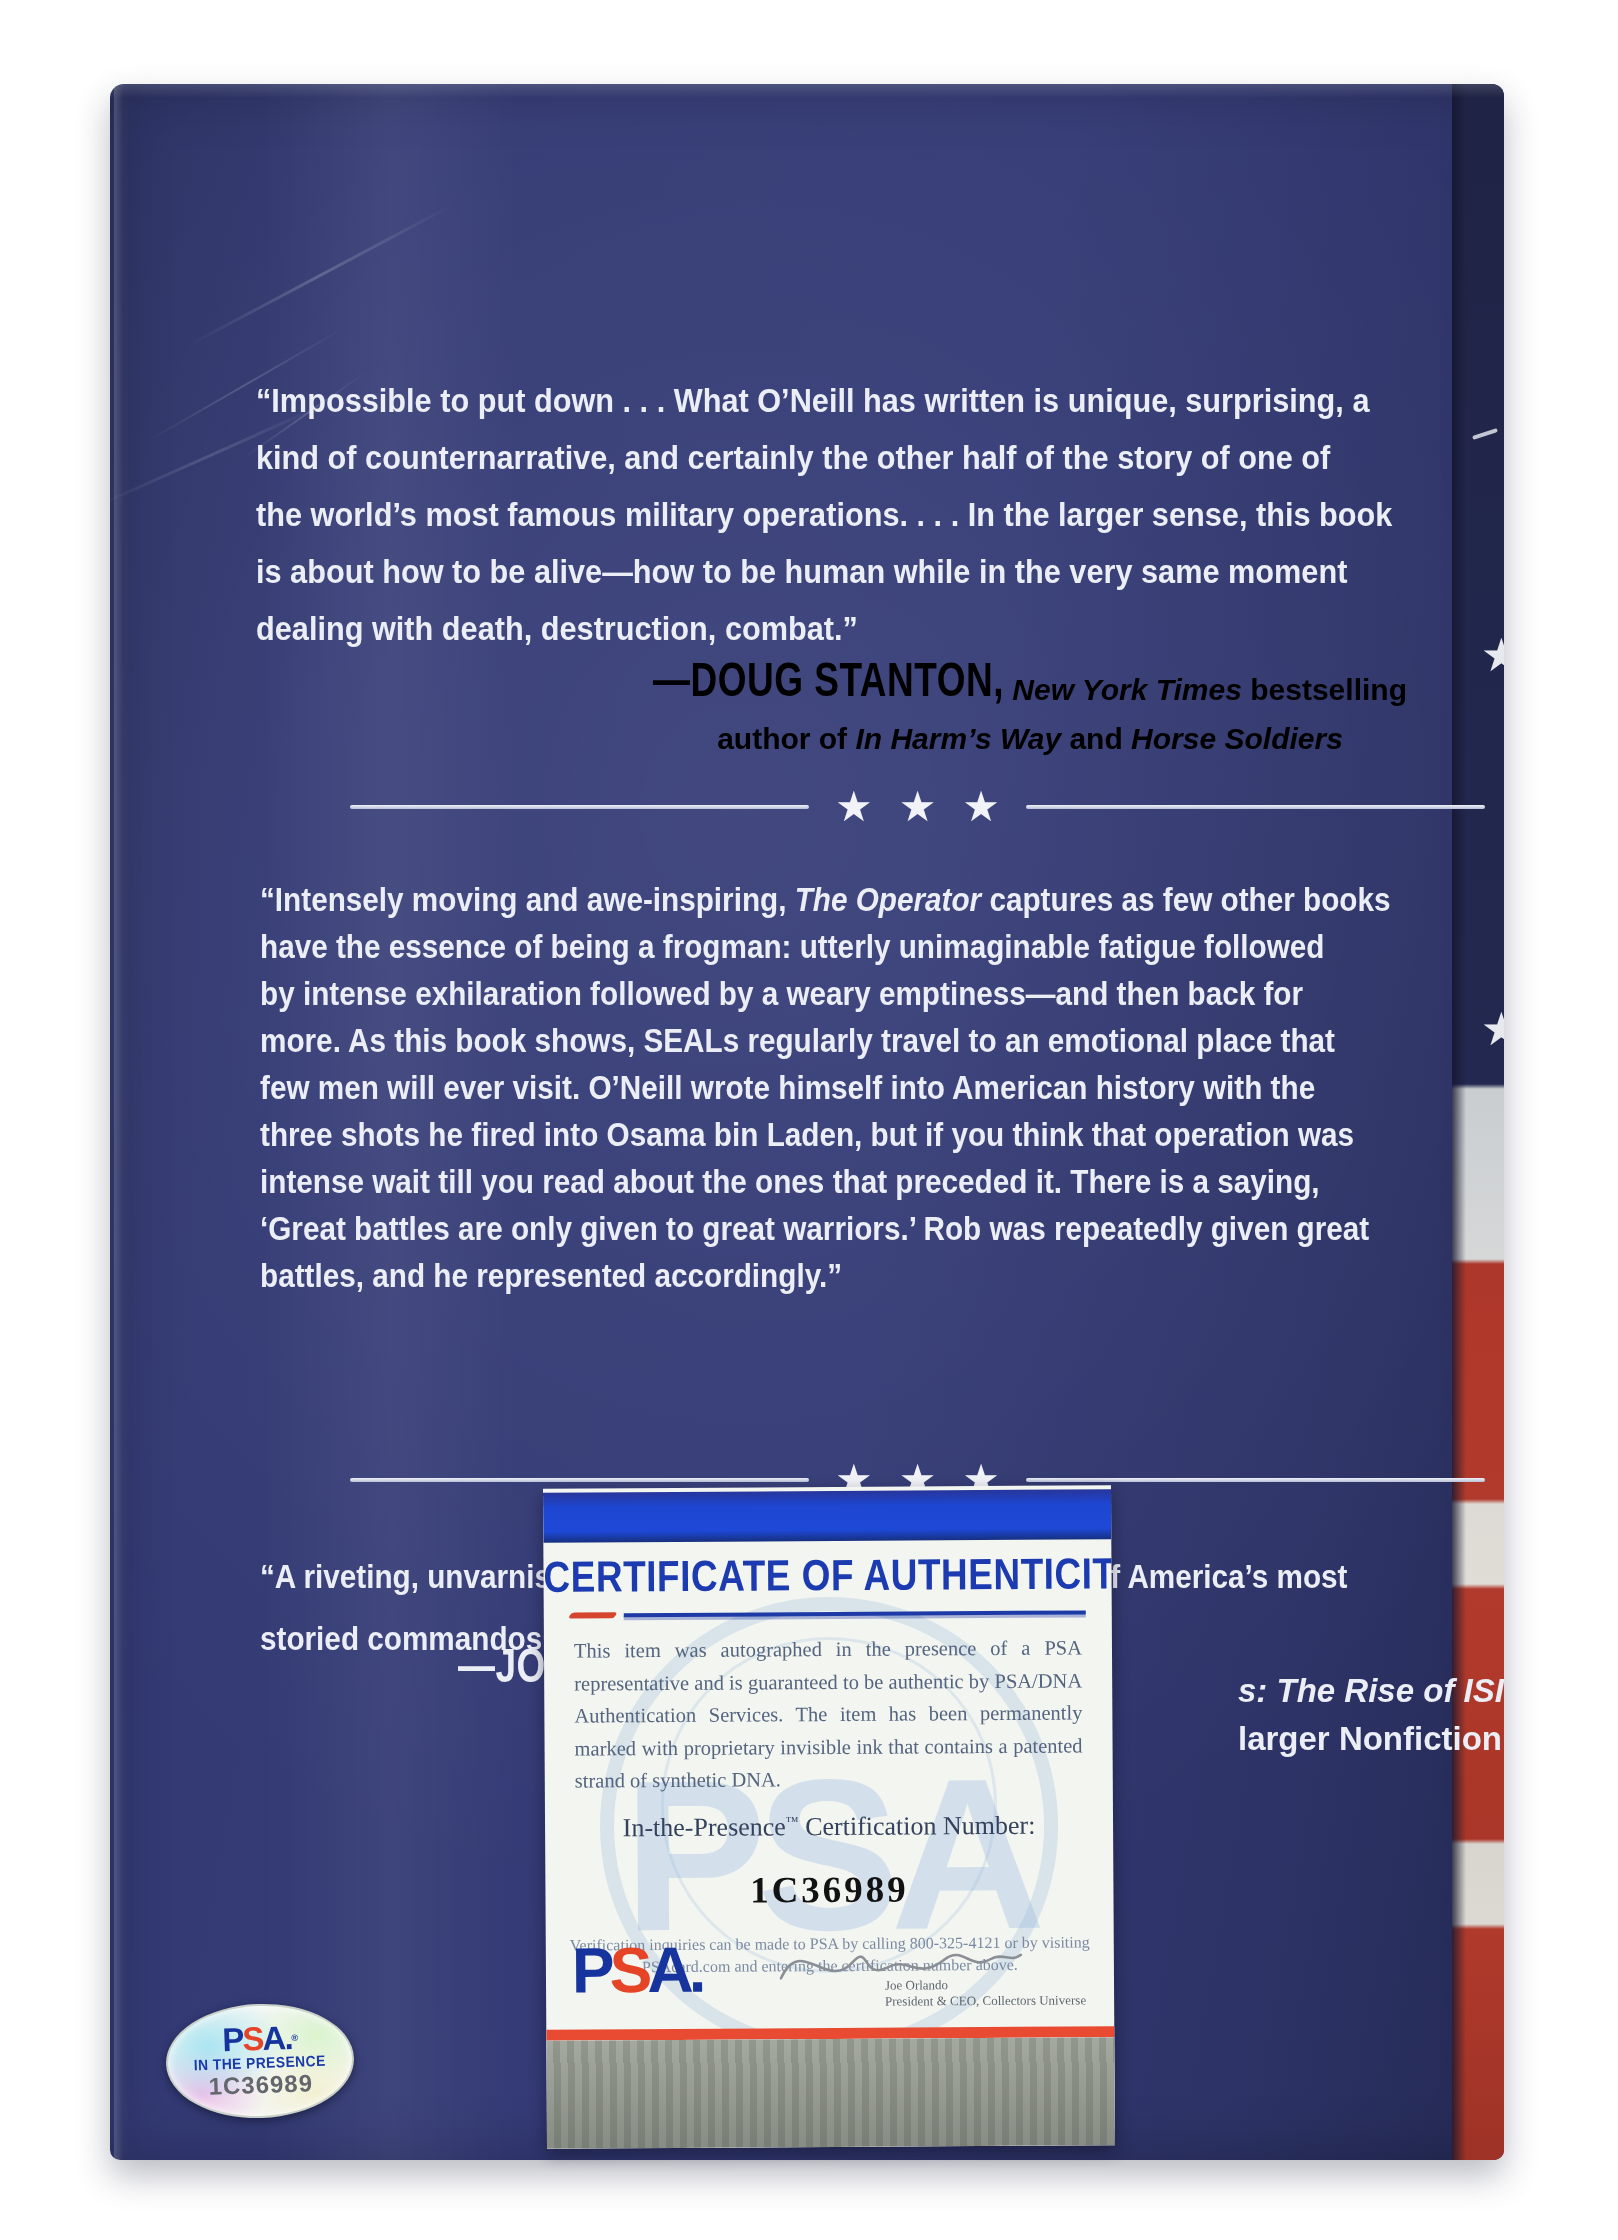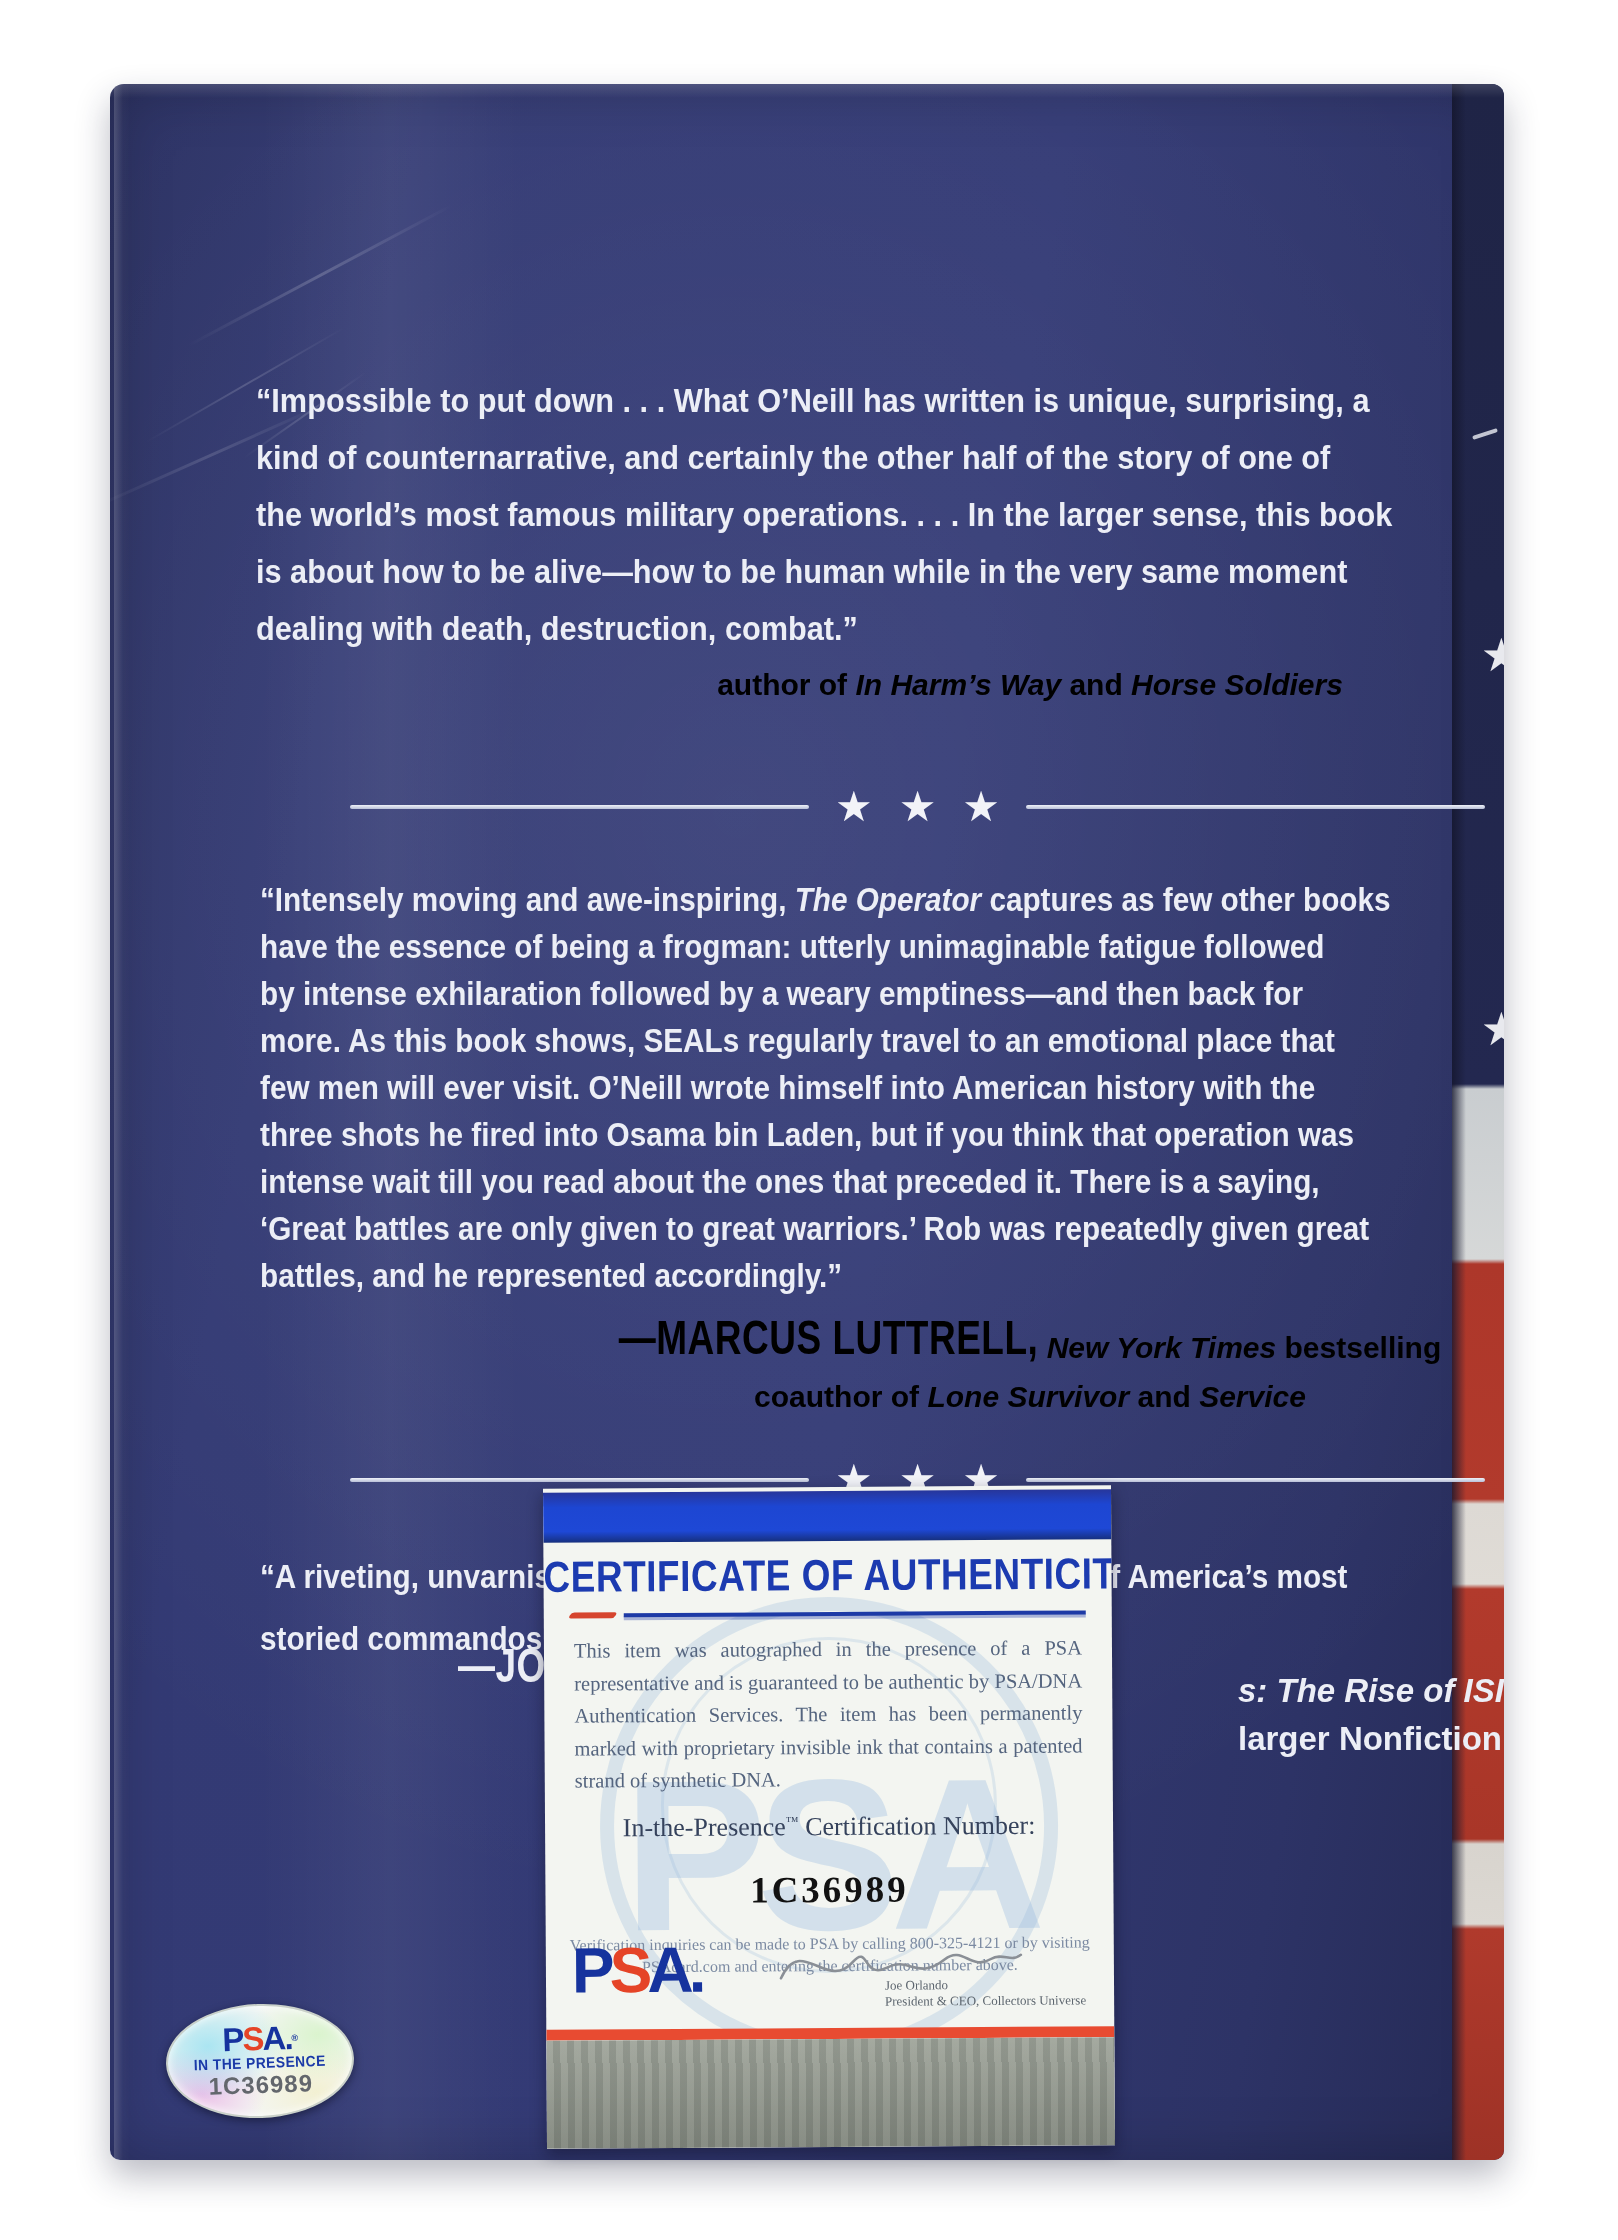--- a/index.html
+++ b/index.html
@@ -145,20 +145,23 @@
     </div>
 
     <div class="cover-text para p1">
         <div class="ln">“Impossible to put down . . . What O’Neill has written is unique, surprising, a</div>
         <div class="ln">kind of counternarrative, and certainly the other half of the story of one of</div>
         <div class="ln">the world’s most famous military operations. . . . In the larger sense, this book</div>
         <div class="ln">is about how to be alive—how to be human while in the very same moment</div>
         <div class="ln">dealing with death, destruction, combat.”</div>
       </div>
     <div class="attr a1">
+      <div class="attr-l1">
+        <span class="attr-name">—DOUG STANTON,</span><span class="it"> New York Times</span><span> bestselling</span>
+      </div>
       <div class="attr-l2">
         <span>author of </span><span class="it">In Harm’s Way</span><span> and </span><span class="it">Horse Soldiers</span>
       </div>
     </div>
 
     <div class="divider d1">
       <span class="div-line"></span>
       <span class="div-star">★</span>
       <span class="div-star">★</span>
       <span class="div-star">★</span>
@@ -169,28 +172,20 @@
         <div class="ln"><span>“Intensely moving and awe-inspiring, </span><span class="it">The Operator</span><span> captures as few other books</span></div>
         <div class="ln">have the essence of being a frogman: utterly unimaginable fatigue followed</div>
         <div class="ln">by intense exhilaration followed by a weary emptiness—and then back for</div>
         <div class="ln">more. As this book shows, SEALs regularly travel to an emotional place that</div>
         <div class="ln">few men will ever visit. O’Neill wrote himself into American history with the</div>
         <div class="ln">three shots he fired into Osama bin Laden, but if you think that operation was</div>
         <div class="ln">intense wait till you read about the ones that preceded it. There is a saying,</div>
         <div class="ln">‘Great battles are only given to great warriors.’ Rob was repeatedly given great</div>
         <div class="ln">battles, and he represented accordingly.”</div>
       </div>
-    <div class="attr a2">
-      <div class="attr-l1">
-        <span class="attr-name">—MARCUS LUTTRELL,</span><span class="it"> New York Times</span><span> bestselling</span>
-      </div>
-      <div class="attr-l2">
-        <span>coauthor of </span><span class="it">Lone Survivor</span><span> and </span><span class="it">Service</span>
-      </div>
-    </div>
 
     <div class="divider d2">
       <span class="div-line"></span>
       <span class="div-star">★</span>
       <span class="div-star">★</span>
       <span class="div-star">★</span>
       <span class="div-line"></span>
     </div>
 
     <div class="cover-text para p3">

